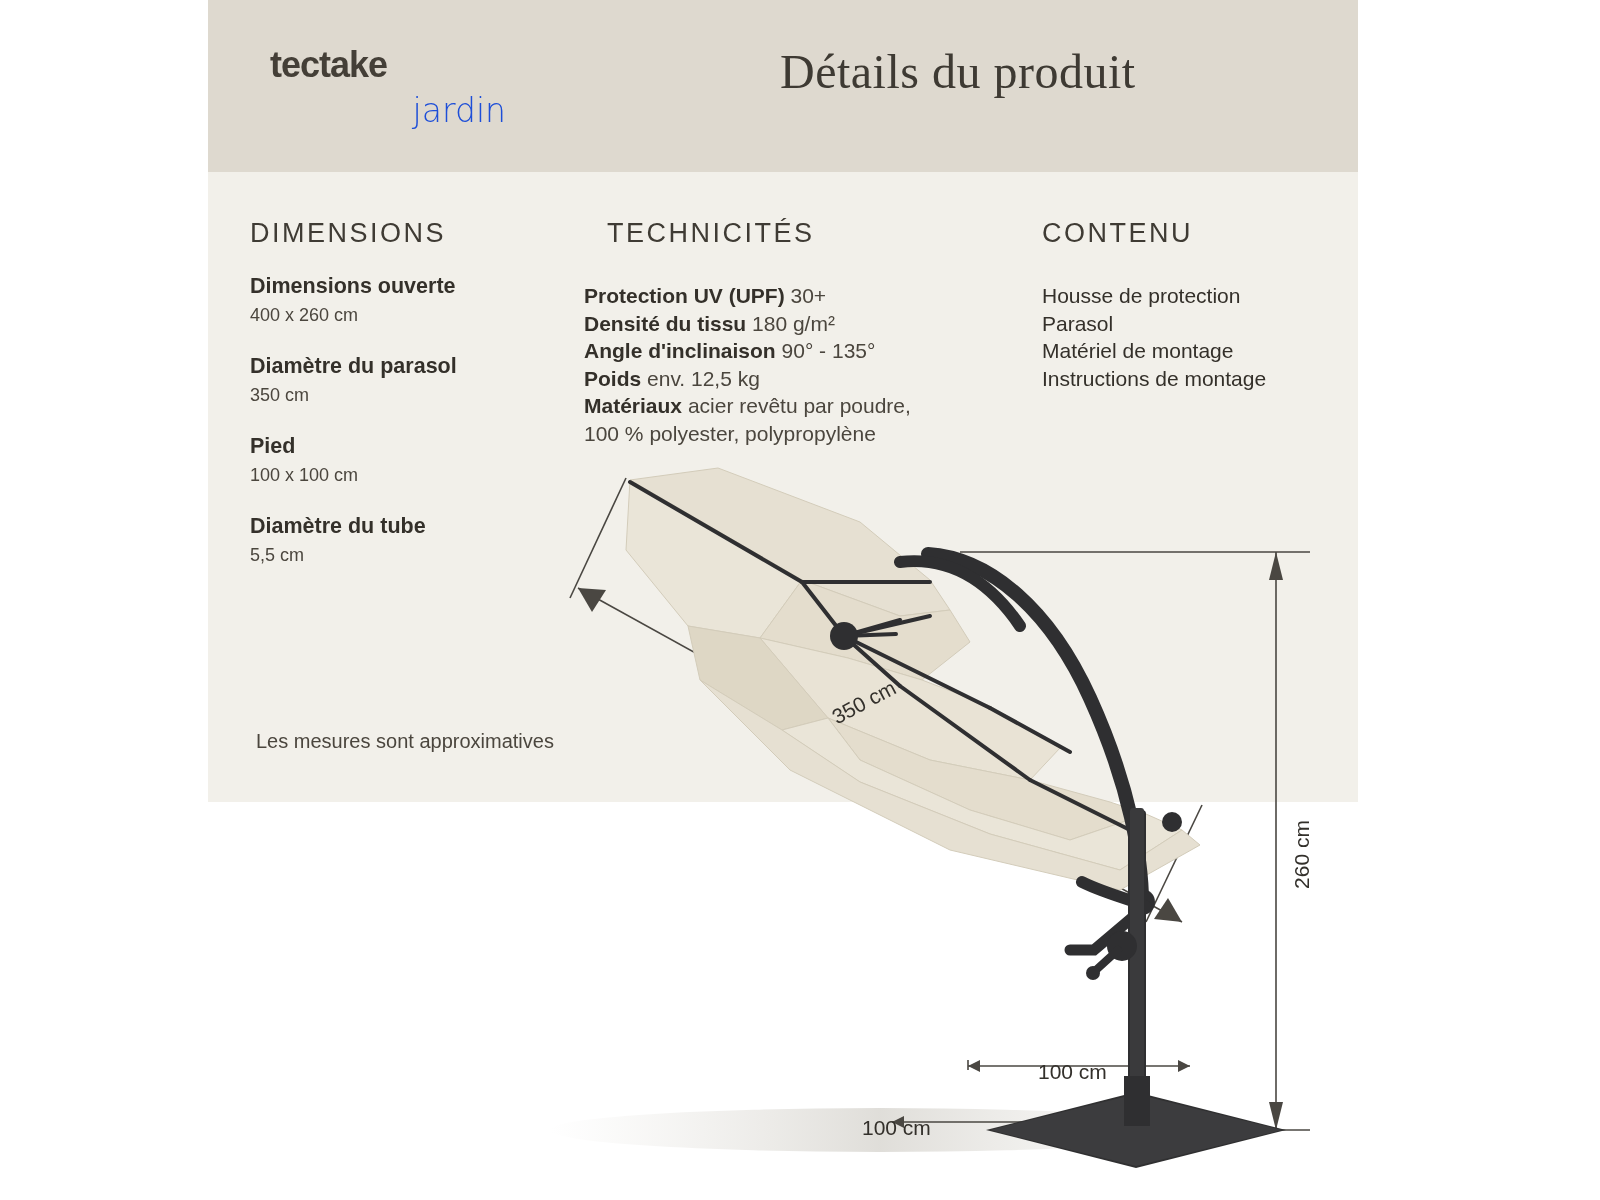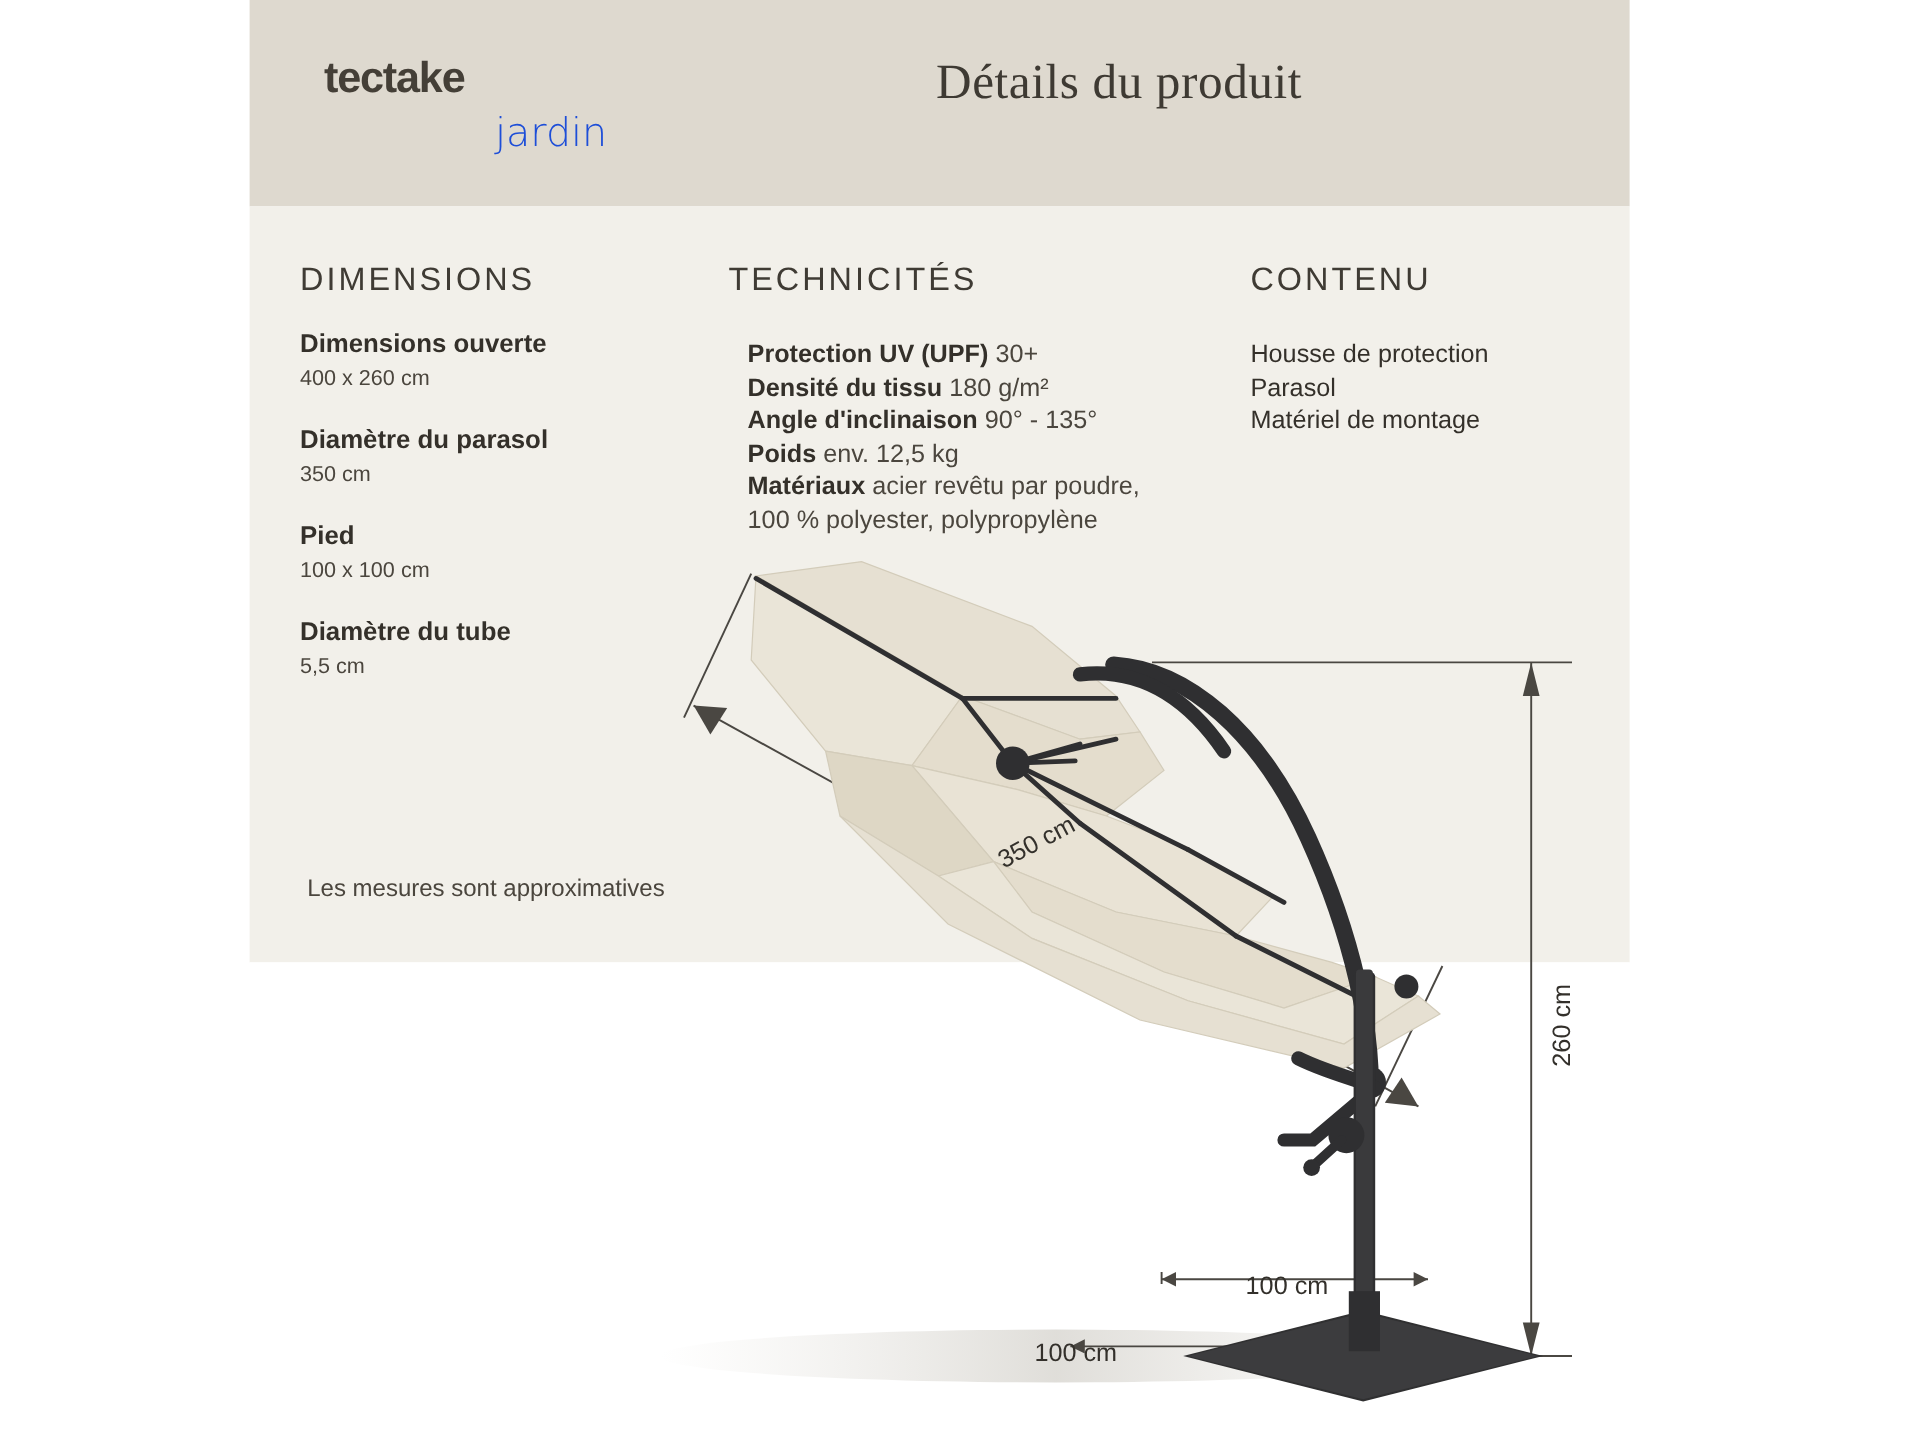--- a/index.html
+++ b/index.html
@@ -53,21 +53,21 @@
     width: 236px;
     color: #1d4ed8;
     font-family: "DejaVu Sans", sans-serif;
     font-weight: 300;
   }
   .header-title {
     position: absolute;
     left: 780px;
     top: 44px;
     font-family: "Liberation Serif", serif;
-    font-size: 41px;
+    font-size: 48px;
     color: #3e3a33;
     letter-spacing: 0.5px;
   }
 
   
   .body-panel {
     position: absolute;
     left: 208px;
     top: 172px;
     width: 1150px;
@@ -115,21 +115,21 @@
   .note {
     position: absolute;
     left: 256px;
     top: 730px;
     font-size: 20px;
     color: #4b463e;
   }
 
   
   .tech-head { left: 607px; top: 218px; }
-  .tech-list { left: 623px; top: 282px; width: 400px; }
+  .tech-list { left: 584px; top: 282px; width: 400px; }
   .tech-line {
     font-size: 21px;
     line-height: 27.5px;
     color: #4b463e;
   }
   .tech-line b {
     font-weight: bold;
     color: #34302a;
   }
 
@@ -237,20 +237,21 @@
     <div class="tech-line">
       <span>100 % polyester, polypropylène</span>
     </div>
   </div>
 
   <div class="col-head cont-head">CONTENU</div>
   <div class="col cont-list">
     <div class="cont-line">Housse de protection</div>
     <div class="cont-line">Parasol</div>
     <div class="cont-line">Matériel de montage</div>
+    <div class="cont-line">Instructions de montage</div>
   </div>
 
   <div class="illus">
     <svg width="1060" height="770" viewBox="0 0 1060 770" xmlns="http://www.w3.org/2000/svg">
       <defs>
         <linearGradient id="shadow" x1="0" y1="0" x2="1" y2="0">
           <stop offset="0%" stop-color="#e7e5e0" stop-opacity="0"></stop>
           <stop offset="50%" stop-color="#dcdad5" stop-opacity="0.9"></stop>
           <stop offset="100%" stop-color="#e7e5e0" stop-opacity="0"></stop>
         </linearGradient>

